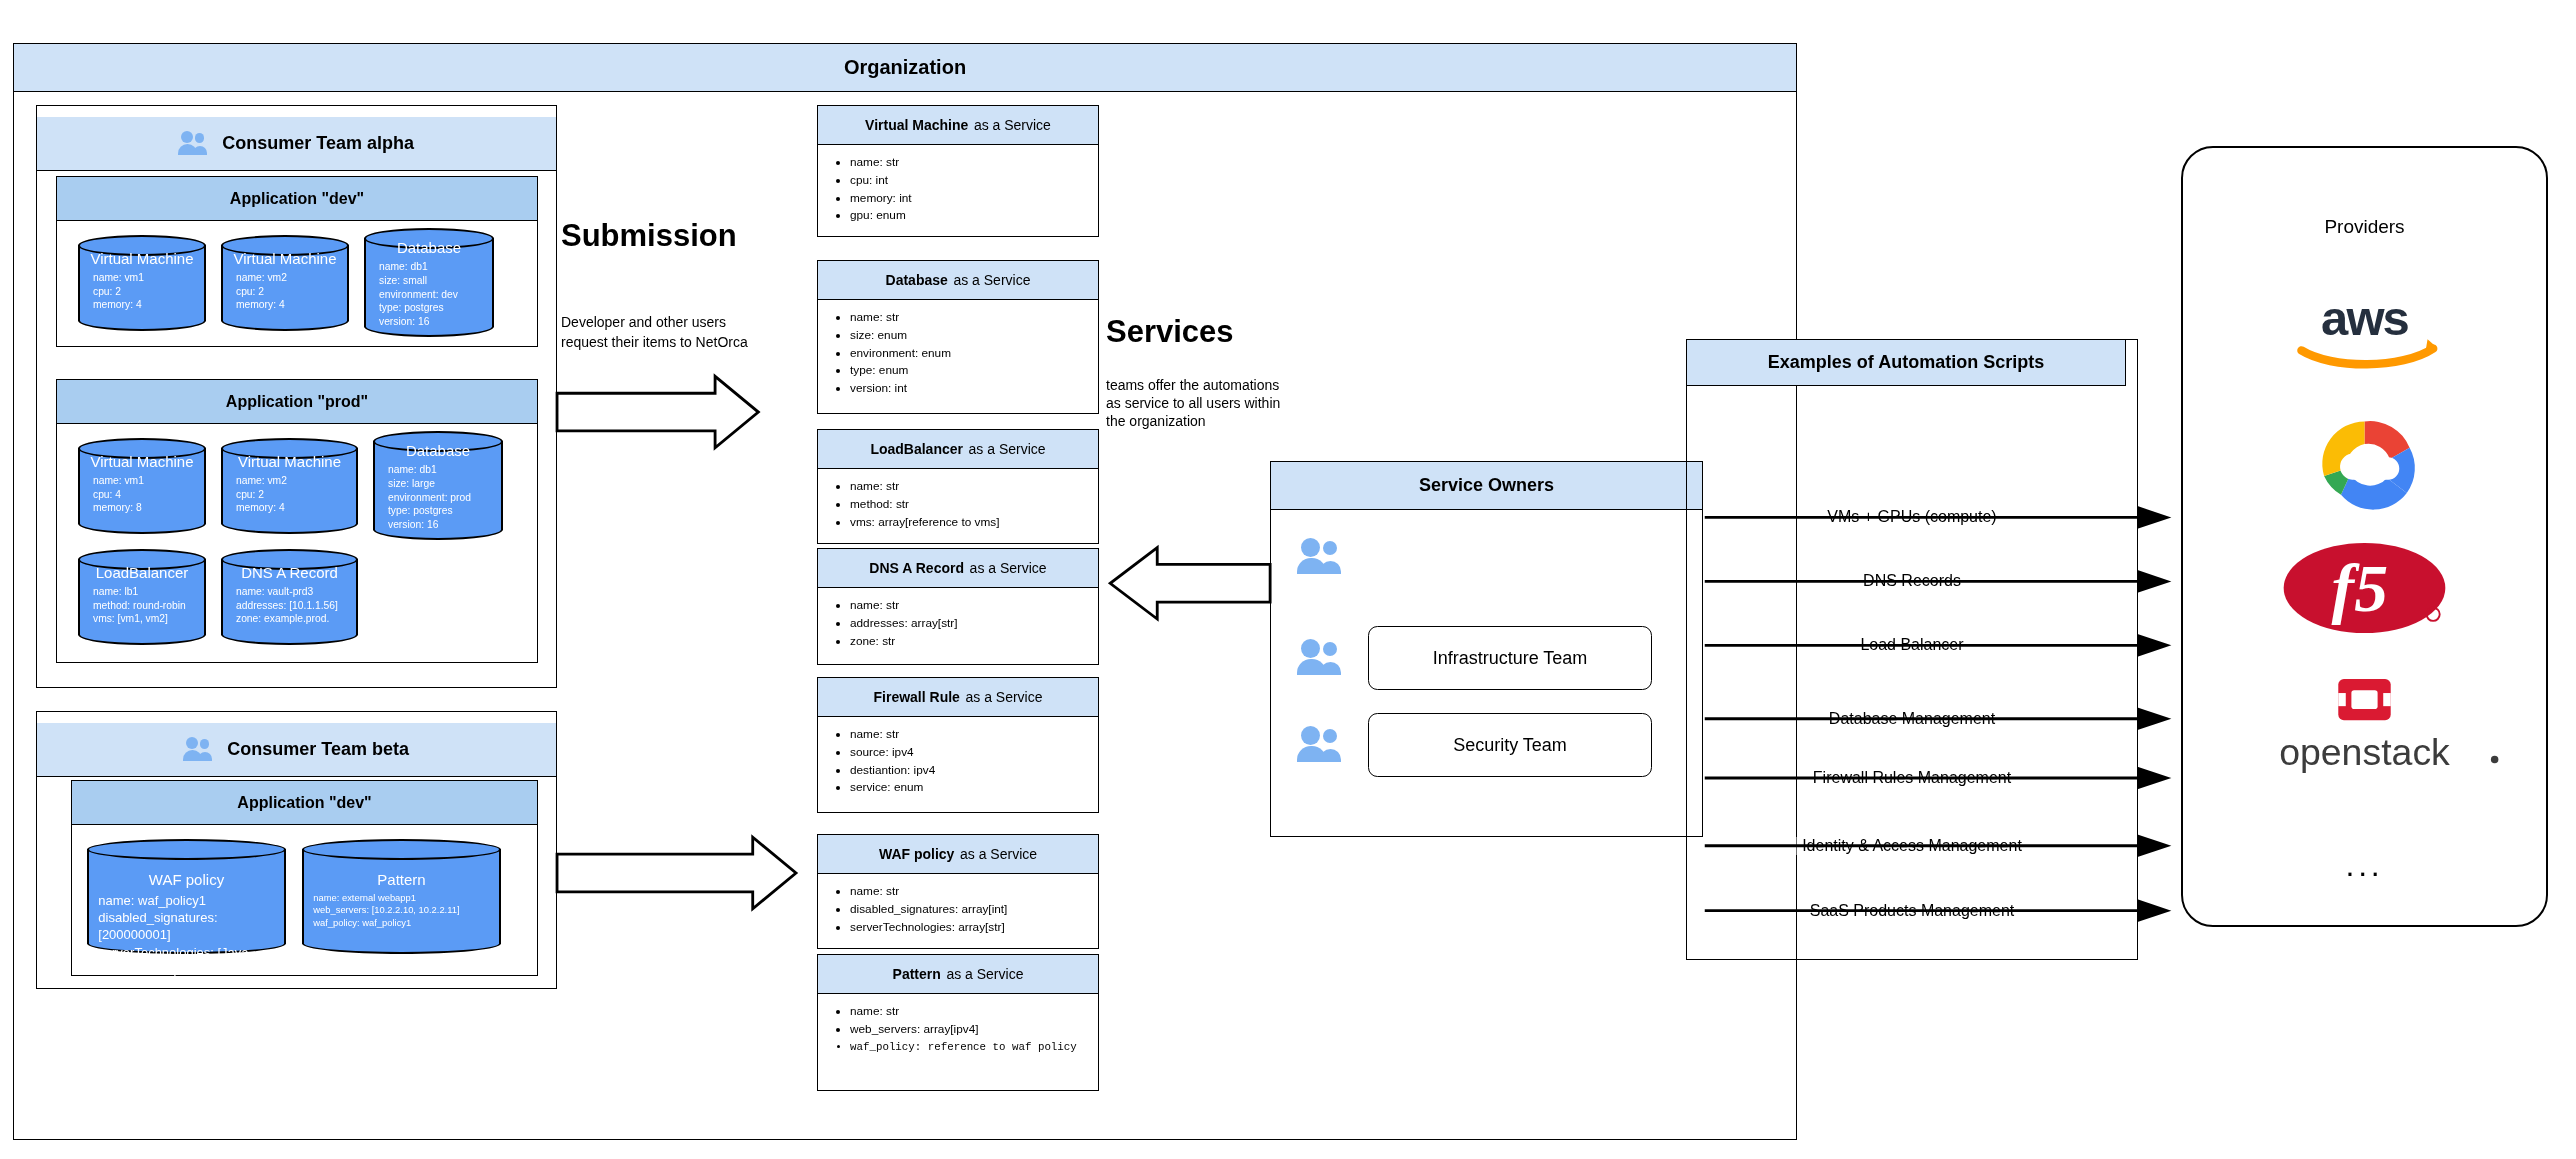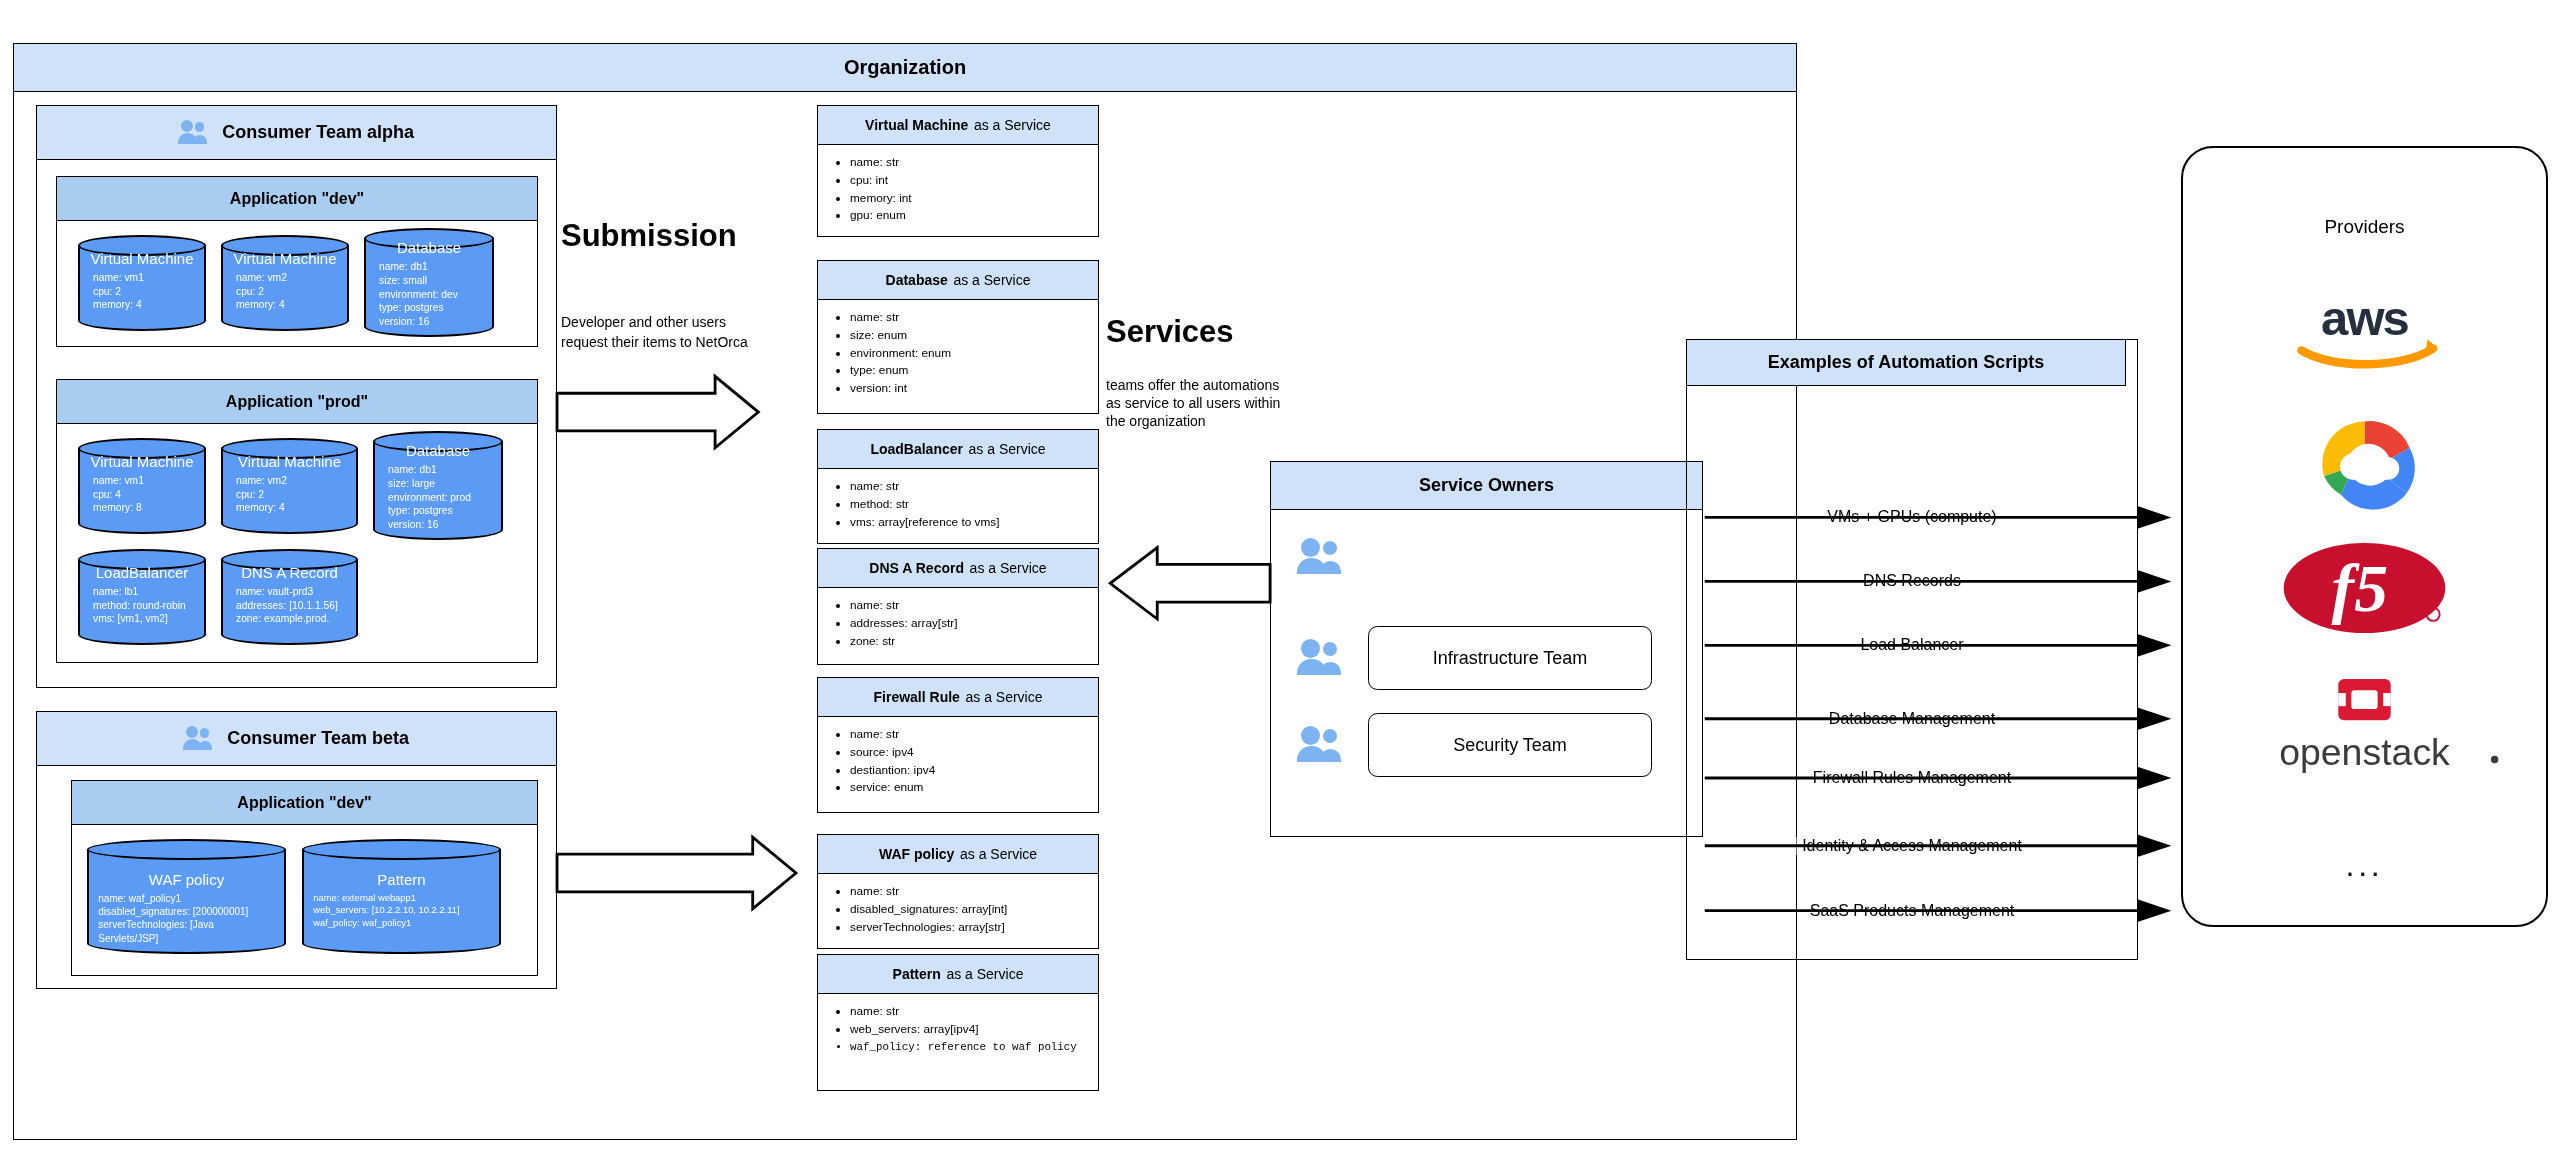--- a/index.html
+++ b/index.html
@@ -13,21 +13,21 @@
        justify-content:center;font-weight:bold;box-sizing:border-box;}
 
   
   #org-frame{left:13px;top:43px;width:1784px;height:1097px;border:1.9px solid #000;background:#fff;}
   #org-header{left:13px;top:43px;width:1784px;height:49px;font-size:20px;}
 
   
   .team-panel{border:1.9px solid #000;background:#fff;}
   .team-hdr{background:#cfe2f7;border-bottom:1.9px solid #000;height:53px;
             display:flex;align-items:center;justify-content:center;gap:11.3px;
-            font-weight:bold;font-size:18px;}
+            font-weight:bold;font-size:18px;margin-top:11px;}
   .app-box{border:1.9px solid #000;background:#fff;}
   .app-hdr{background:#a9cdf0;border-bottom:1.9px solid #000;height:43px;
            display:flex;align-items:center;justify-content:center;
            font-weight:bold;font-size:16px;}
 
   
   .cyl{position:absolute;box-sizing:border-box;}
   .cyl .body{position:absolute;left:0;right:0;top:10.3px;bottom:10.3px;
              background:#5b9bf5;border-left:2.8px solid #000;border-right:2.8px solid #000;}
   .cyl .top{position:absolute;left:0;right:0;top:0;height:21px;border-radius:50%;
@@ -240,21 +240,21 @@
   <div class="abs app-box" style="left:34px;top:68px;width:467px;height:196px;">
     <div class="app-hdr">
       <span>Application "dev"</span>
     </div>
     <div class="cyl" style="left:15px;top:58px;width:199px;height:115px;">
       <div class="bot"></div>
       <div class="body"></div>
       <div class="top"></div>
       <div class="content" style="padding-top:32px;">
         <div class="ctitle">WAF policy</div>
-        <div class="cprops" style="font-size:10px;padding-left:1.9px;">
+        <div class="cprops" style="font-size:13px;padding-left:1.9px;">
           <div>name: waf_policy1</div>
           <div>disabled_signatures: [200000001]</div>
           <div>serverTechnologies: [Java Servlets/JSP]</div>
         </div>
       </div>
     </div>
     <div class="cyl" style="left:230px;top:58px;width:199px;height:115px;">
       <div class="bot"></div>
       <div class="body"></div>
       <div class="top"></div>

